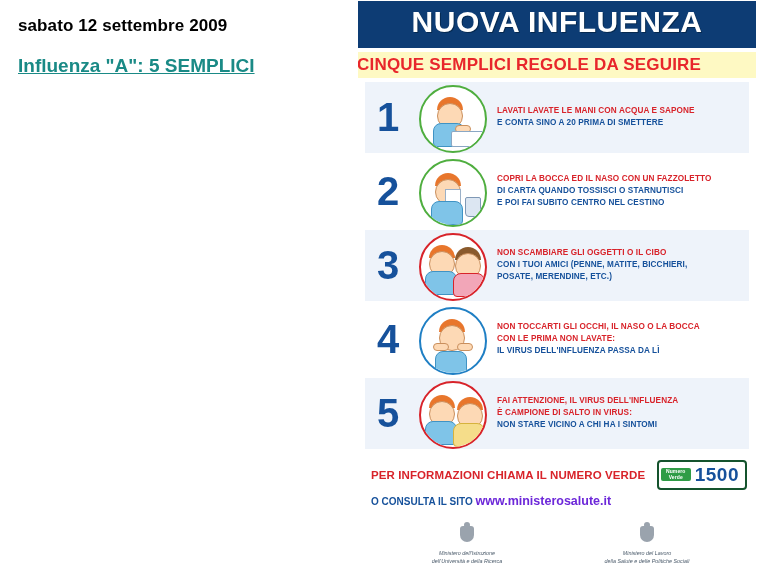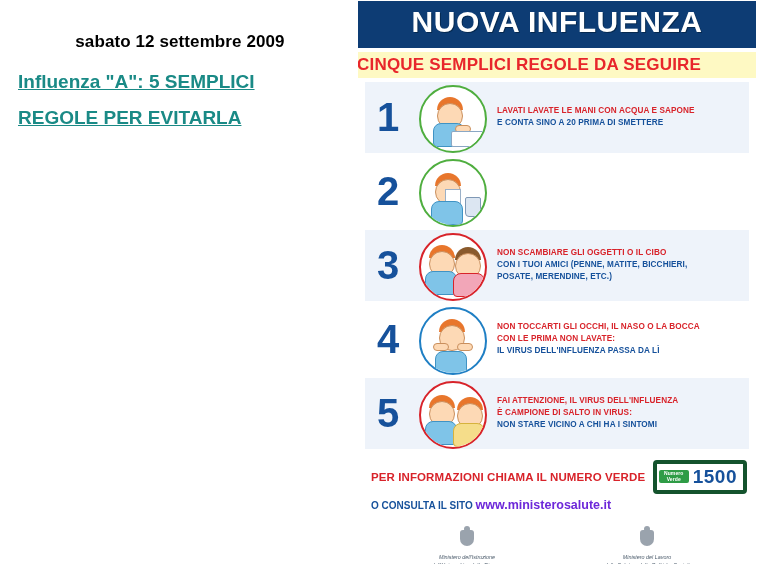--- a/index.html
+++ b/index.html
@@ -23,22 +23,21 @@
     width: 352px;
     height: 569px;
     box-sizing: border-box;
     padding: 16px 10px 0 18px;
   }
   .doc-date {
     font-size: 17px;
     font-weight: bold;
     color: #000000;
     letter-spacing: 0.1px;
-    margin: 16px 0 12px 0;
-    text-align: center;
+    margin: 0 0 12px 0;
   }
   .headline {
     font-size: 19px;
     font-weight: bold;
     color: #1a8a86;
     text-decoration: underline;
     line-height: 1.9;
     margin: 0;
   }
   .headline-line {
@@ -226,21 +225,21 @@
     font-weight: bold;
     margin-top: 4px;
   }
   .info-line2 .site {
     color: #6d28d9;
     font-size: 12.5px;
   }
   .green-num {
     display: inline-flex;
     align-items: center;
-    border: 4px solid #14532d;
+    border: 2px solid #14532d;
     border-radius: 4px;
     padding: 0 6px 0 2px;
     background: #ffffff;
     height: 26px;
     margin-left: 6px;
   }
   .green-num .tag {
     background: #2f9c46;
     color: #ffffff;
     font-size: 5px;
@@ -308,21 +307,20 @@
     pointer-events: none;
   }
 </style>
 </head>
 <body>
 
 <div class="left-col">
   <div class="doc-date">sabato 12 settembre 2009</div>
   <div class="headline">
     <span class="headline-line">Influenza "A": 5 SEMPLICI</span>
-    <span class="headline-line">REGOLE PER EVITARLA</span>
   </div>
 </div>
 
 <div class="poster">
   <div class="poster-inner">
 
     <div class="poster-header">
       <div class="poster-title">NUOVA INFLUENZA</div>
     </div>
     <div class="poster-subtitle-wrap">
@@ -351,20 +349,25 @@
       <div class="rule-row alt">
         <div class="rule-num">2</div>
         <div class="rule-art">
           <div class="circle green">
             <div class="hair" style="left:14px; top:12px;"></div>
             <div class="head" style="left:14px; top:18px;"></div>
             <div class="tissue" style="left:24px; top:28px;"></div>
             <div class="body-sh" style="left:10px; top:40px;"></div>
             <div class="bin" style="left:44px; top:36px;"></div>
           </div>
+        </div>
+        <div class="rule-text">
+          <div class="t-red">COPRI LA BOCCA ED IL NASO CON UN FAZZOLETTO</div>
+          <div>DI CARTA QUANDO TOSSISCI O STARNUTISCI</div>
+          <div>E POI FAI SUBITO CENTRO NEL CESTINO</div>
         </div>
       </div>
 
       <div class="rule-row">
         <div class="rule-num">3</div>
         <div class="rule-art">
           <div class="circle red">
             <div class="hair" style="left:8px; top:10px;"></div>
             <div class="head" style="left:8px; top:16px;"></div>
             <div class="body-sh" style="left:4px; top:36px;"></div>

